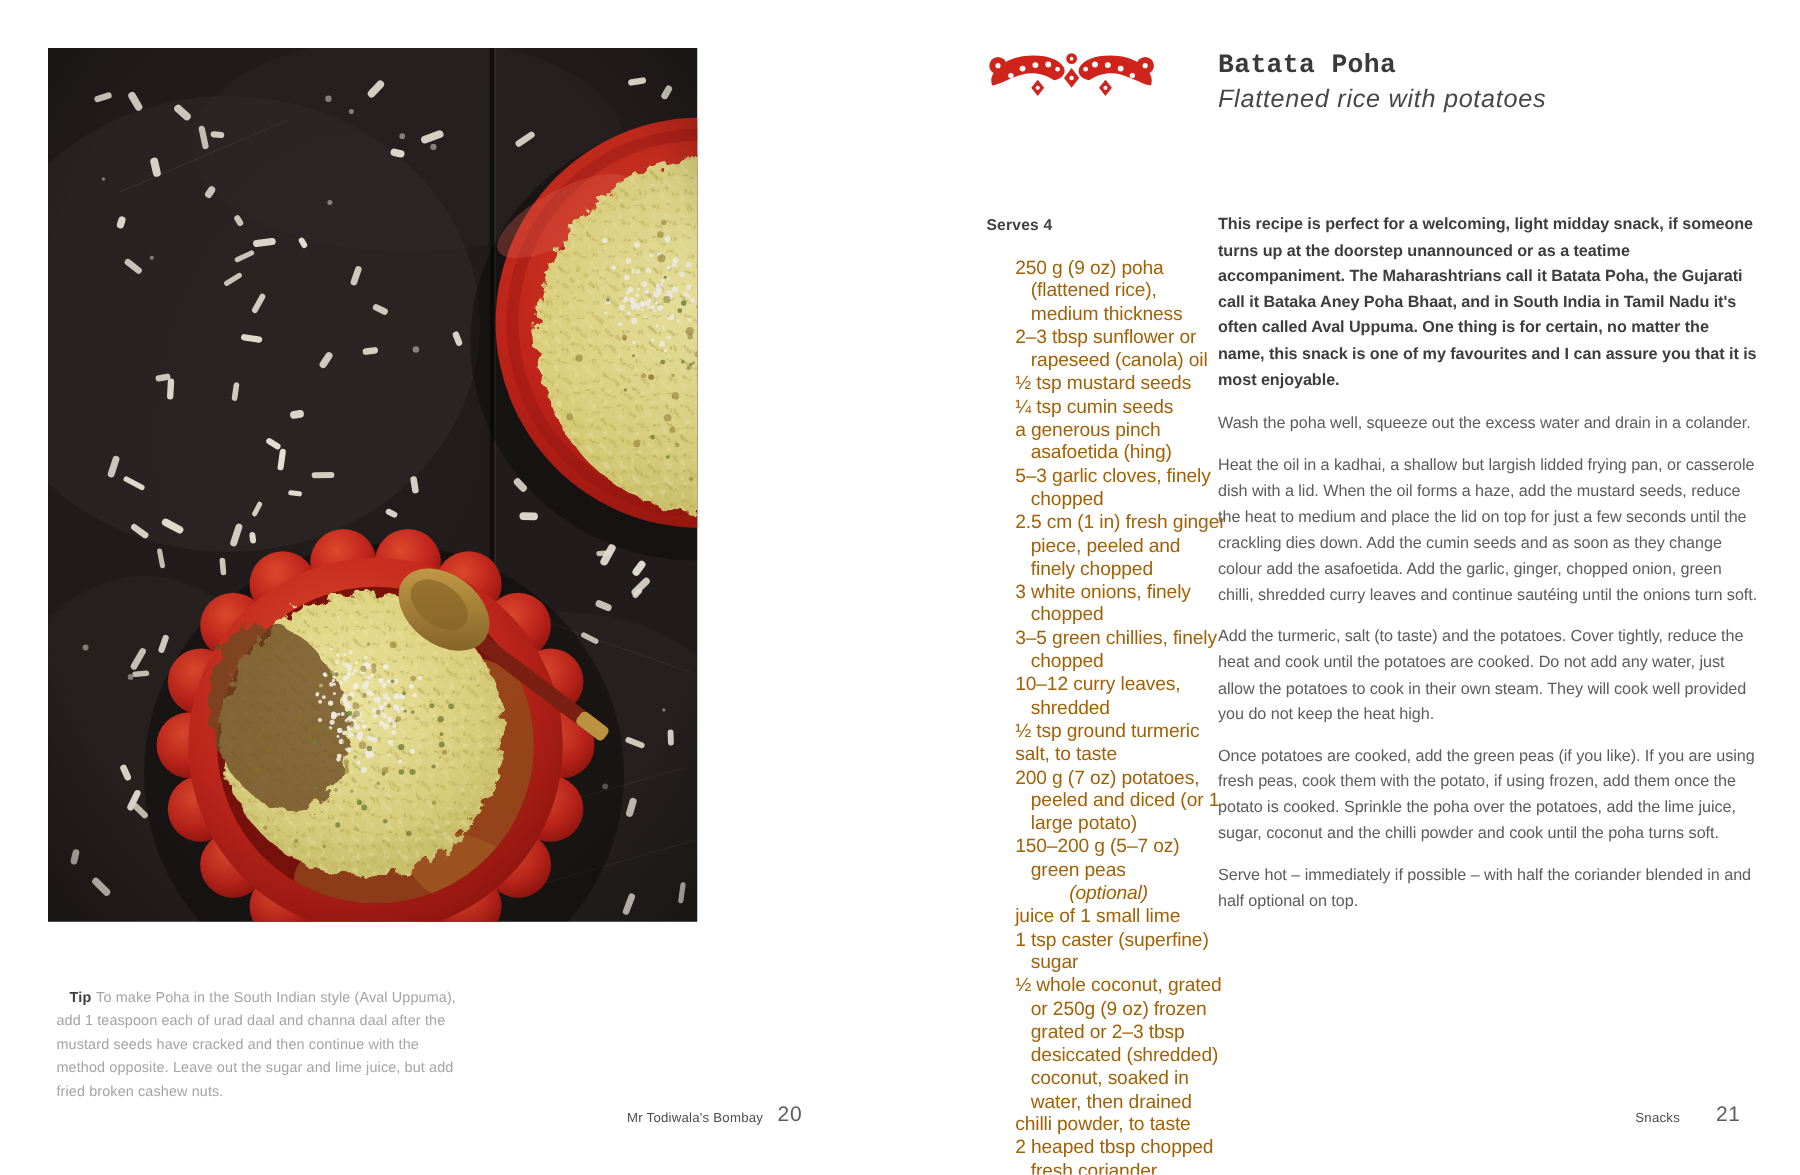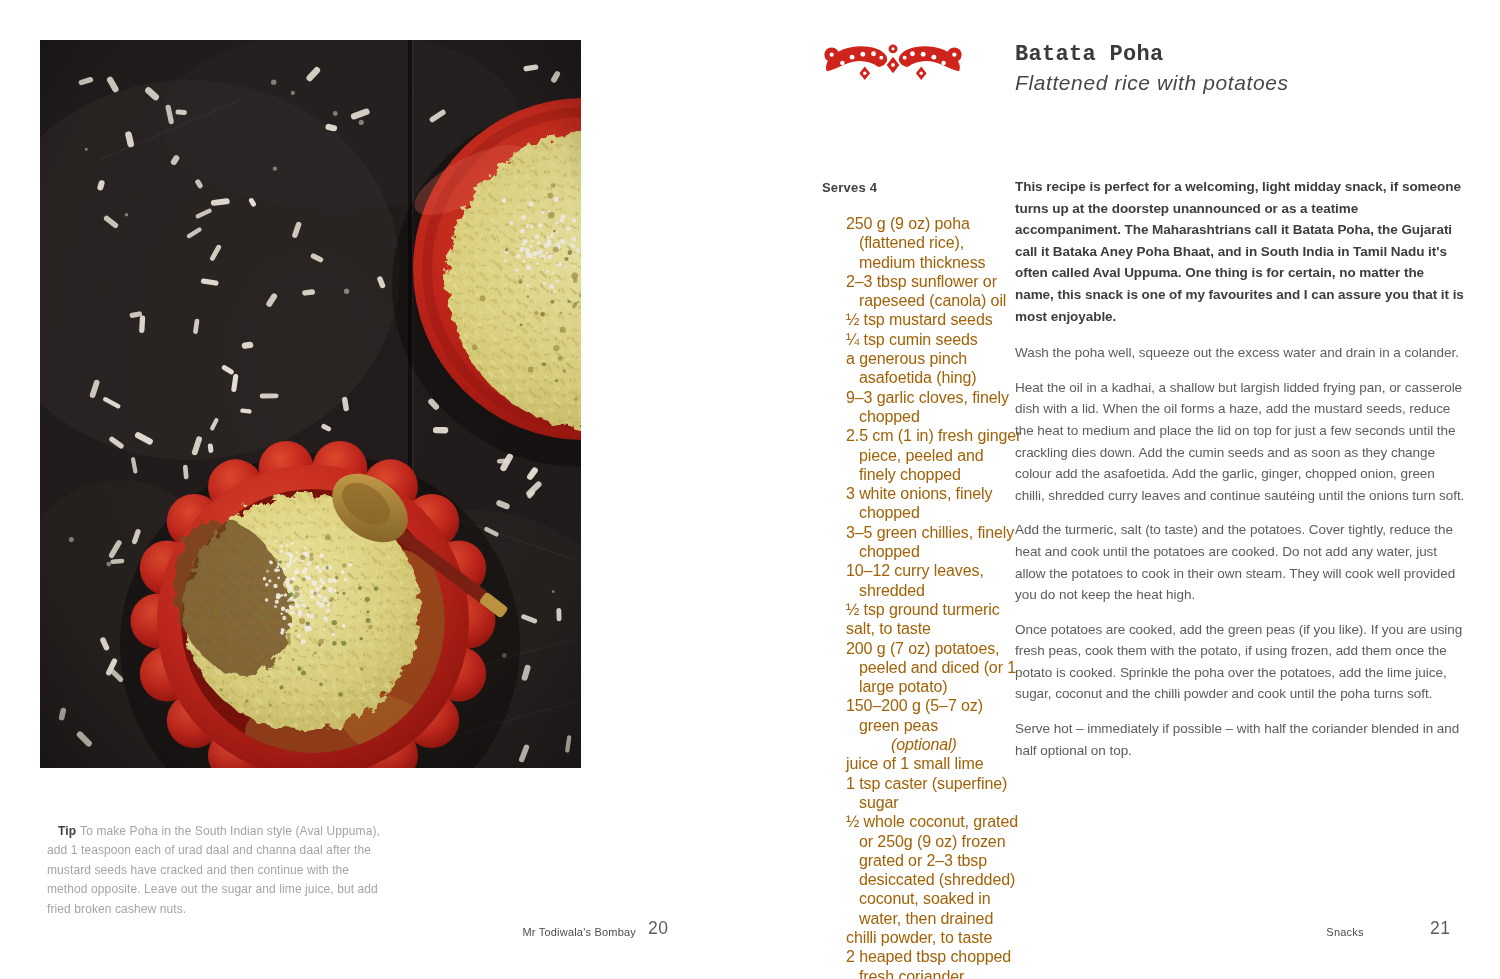--- a/index.html
+++ b/index.html
@@ -8,21 +8,21 @@
   
   .photo{position:absolute;left:40px;top:40px;width:541px;height:728px;background:#221d1c;}
   .tip{position:absolute;left:47px;top:810px;width:338px;font-size:12px;line-height:19.4px;
        color:#a4a4a4;letter-spacing:.1px;}
   .tip strong{color:#3f3f3f;font-weight:bold;margin-right:4px;margin-left:11px;}
   .footer-book{position:absolute;left:456px;top:926px;width:180px;text-align:right;
        font-size:11px;color:#4c4c4c;letter-spacing:.2px;}
   .pageno{position:absolute;font-size:17.5px;color:#5d5d5d;letter-spacing:.5px;}
   .pageno-left{left:648px;top:918px;}
   .pageno-right{left:1430px;top:918px;}
-  .footer-section{position:absolute;left:1290px;top:926px;width:110px;text-align:center;
+  .footer-section{position:absolute;left:1290px;top:926px;width:110px;text-align:right;
        font-size:11px;color:#4c4c4c;letter-spacing:.2px;}
   
   .ornament{position:absolute;left:820px;top:40px;width:146px;height:45px;}
   .title{position:absolute;left:1015px;top:42px;font-size:22px;font-weight:600;color:#3a3a3a;
        letter-spacing:.3px;font-family:Liberation Mono, monospace;}
   .subtitle{position:absolute;left:1015px;top:71px;font-size:21px;font-style:italic;font-weight:400;
        color:#474747;letter-spacing:.6px;}
   .serves{position:absolute;left:822px;top:180px;font-size:13px;font-weight:bold;color:#414141;
        letter-spacing:.2px;}
   .ingredients{position:absolute;left:846px;top:214px;width:176px;margin:0;padding:0;list-style:none;
@@ -685,21 +685,21 @@
 
   <div class="serves">Serves 4</div>
 
   <ul class="ingredients">
 
   <li>250 g (9 oz) poha (flattened rice), medium thickness</li>
       <li>2–3 tbsp sunflower or rapeseed (canola) oil</li>
       <li>½ tsp mustard seeds</li>
       <li>¼ tsp cumin seeds</li>
       <li>a generous pinch asafoetida (hing)</li>
-      <li>9–3 garlic cloves, finely chopped</li>
+      <li>5–3 garlic cloves, finely chopped</li>
       <li>2.5 cm (1 in) fresh ginger piece, peeled and finely chopped</li>
       <li>3 white onions, finely chopped</li>
       <li>3–5 green chillies, finely chopped</li>
       <li>10–12 curry leaves, shredded</li>
       <li>½ tsp ground turmeric</li>
       <li>salt, to taste</li>
       <li>200 g (7 oz) potatoes, peeled and diced (or 1 large potato)</li>
       <li>150–200 g (5–7 oz) green peas <em>(optional)</em></li>
       <li>juice of 1 small lime</li>
       <li>1 tsp caster (superfine) sugar</li>

